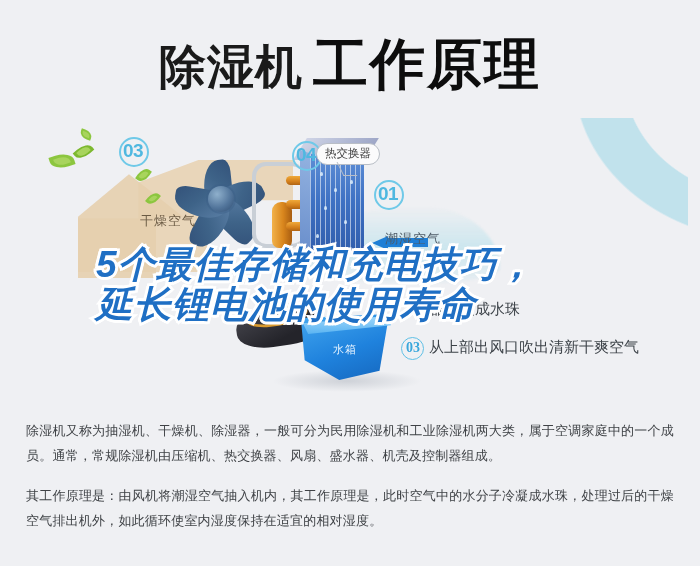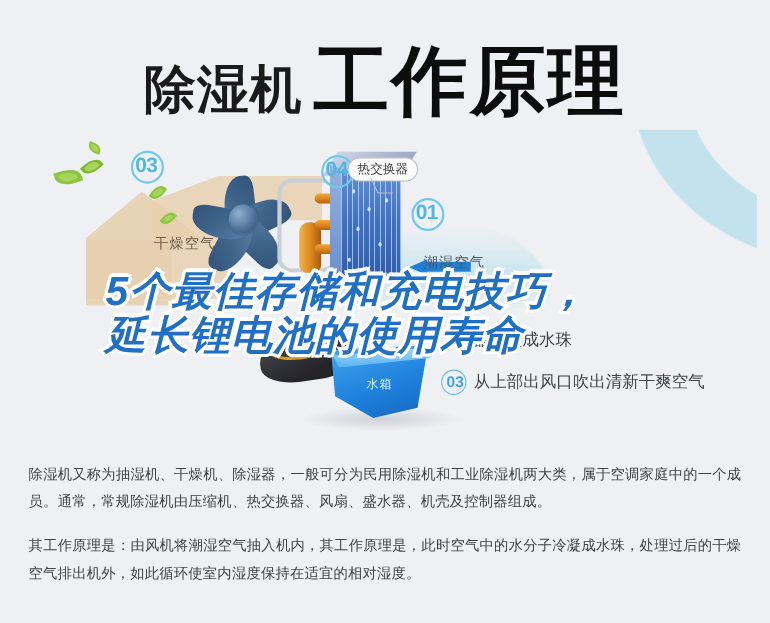--- a/index.html
+++ b/index.html
@@ -22,21 +22,21 @@
     white-space: nowrap;
   }
   .title-a {
     font-size: 47px;
     font-weight: bold;
     color: #1a1a1a;
     letter-spacing: 1px;
     vertical-align: baseline;
   }
   .title-b {
-    font-size: 69px;
+    font-size: 55px;
     font-weight: bold;
     color: #0d0d0d;
     letter-spacing: 2px;
     margin-left: 10px;
     vertical-align: baseline;
   }
 
   
   .stage {
     position: absolute;
@@ -374,21 +374,21 @@
   }
   .step-num::before {
     content: "";
     position: absolute;
     left: -3px; top: -3px;
     width: 21px; height: 21px;
     border: 1.8px solid #5fc0e6;
     border-radius: 50%;
   }
   .step.s02 { left: 430px; top: 300px; }
-  .step.s03 { left: 404px; top: 338px; }
+  .step.s03 { left: 404px; top: 338px; font-family: Liberation Serif, serif; }
 
   
   .overlay {
     position: absolute;
     left: 96px; top: 246px;
     width: 520px;
     z-index: 40;
     pointer-events: none;
   }
   .ol-line {

